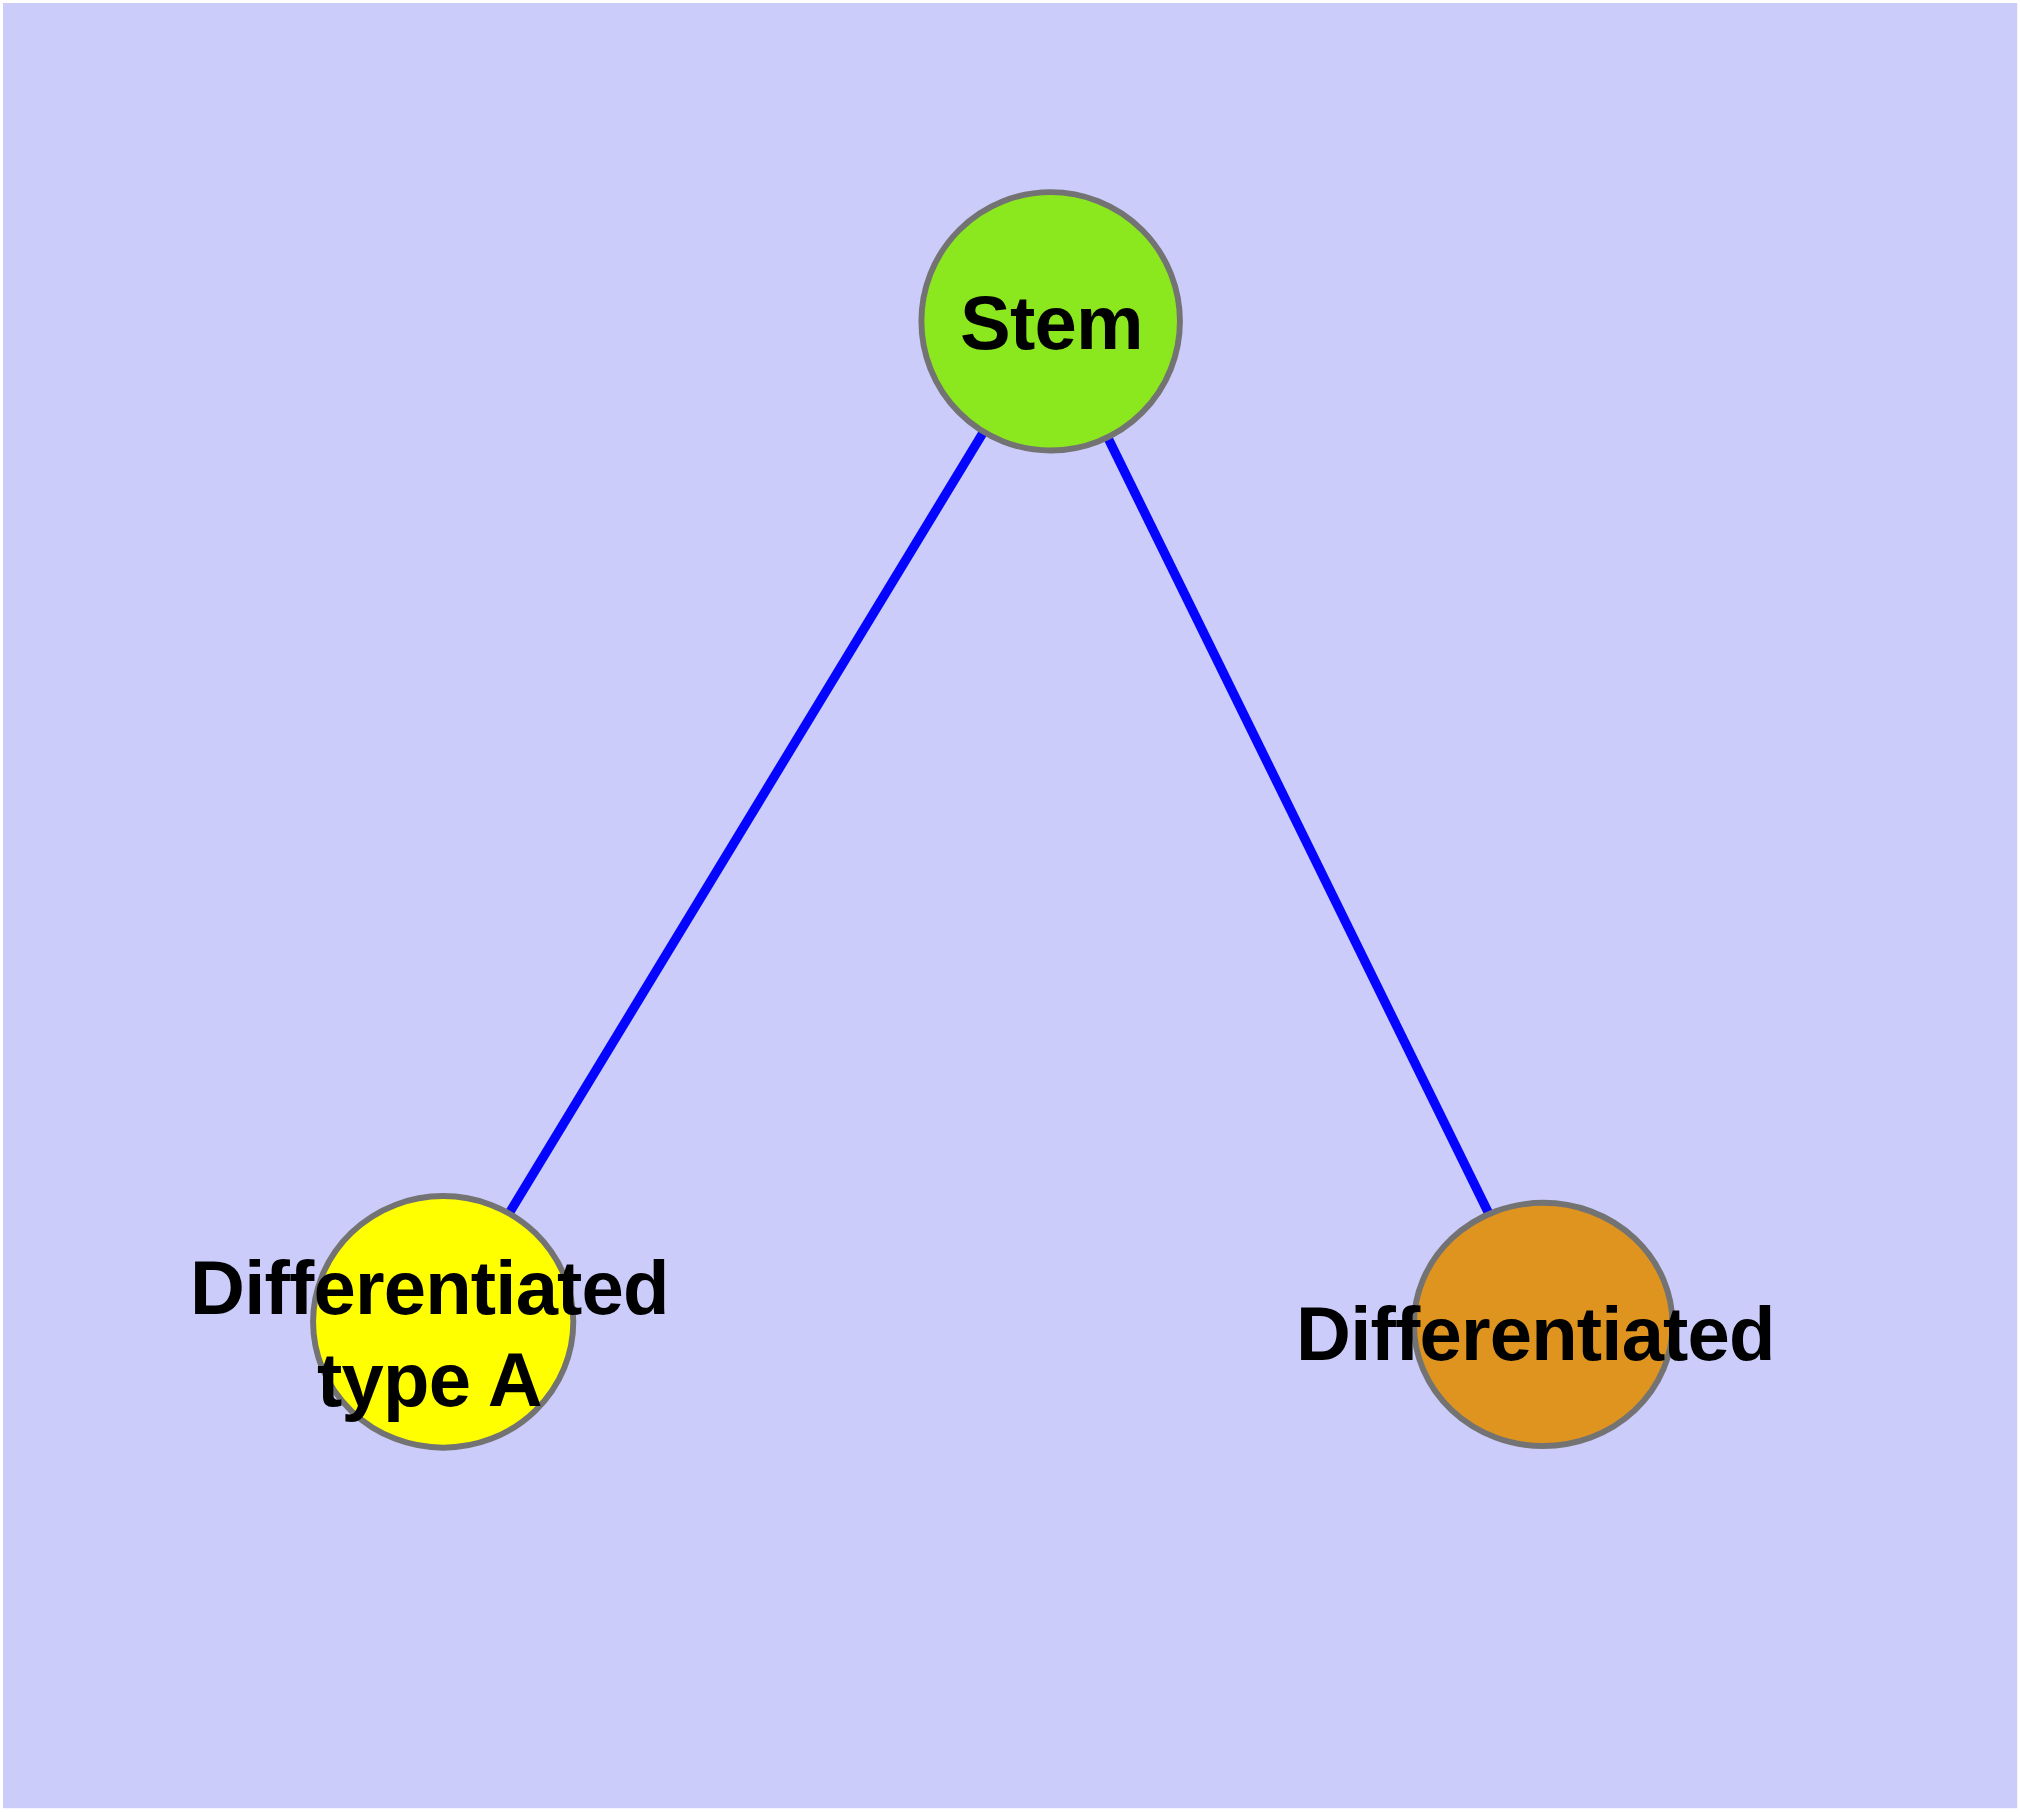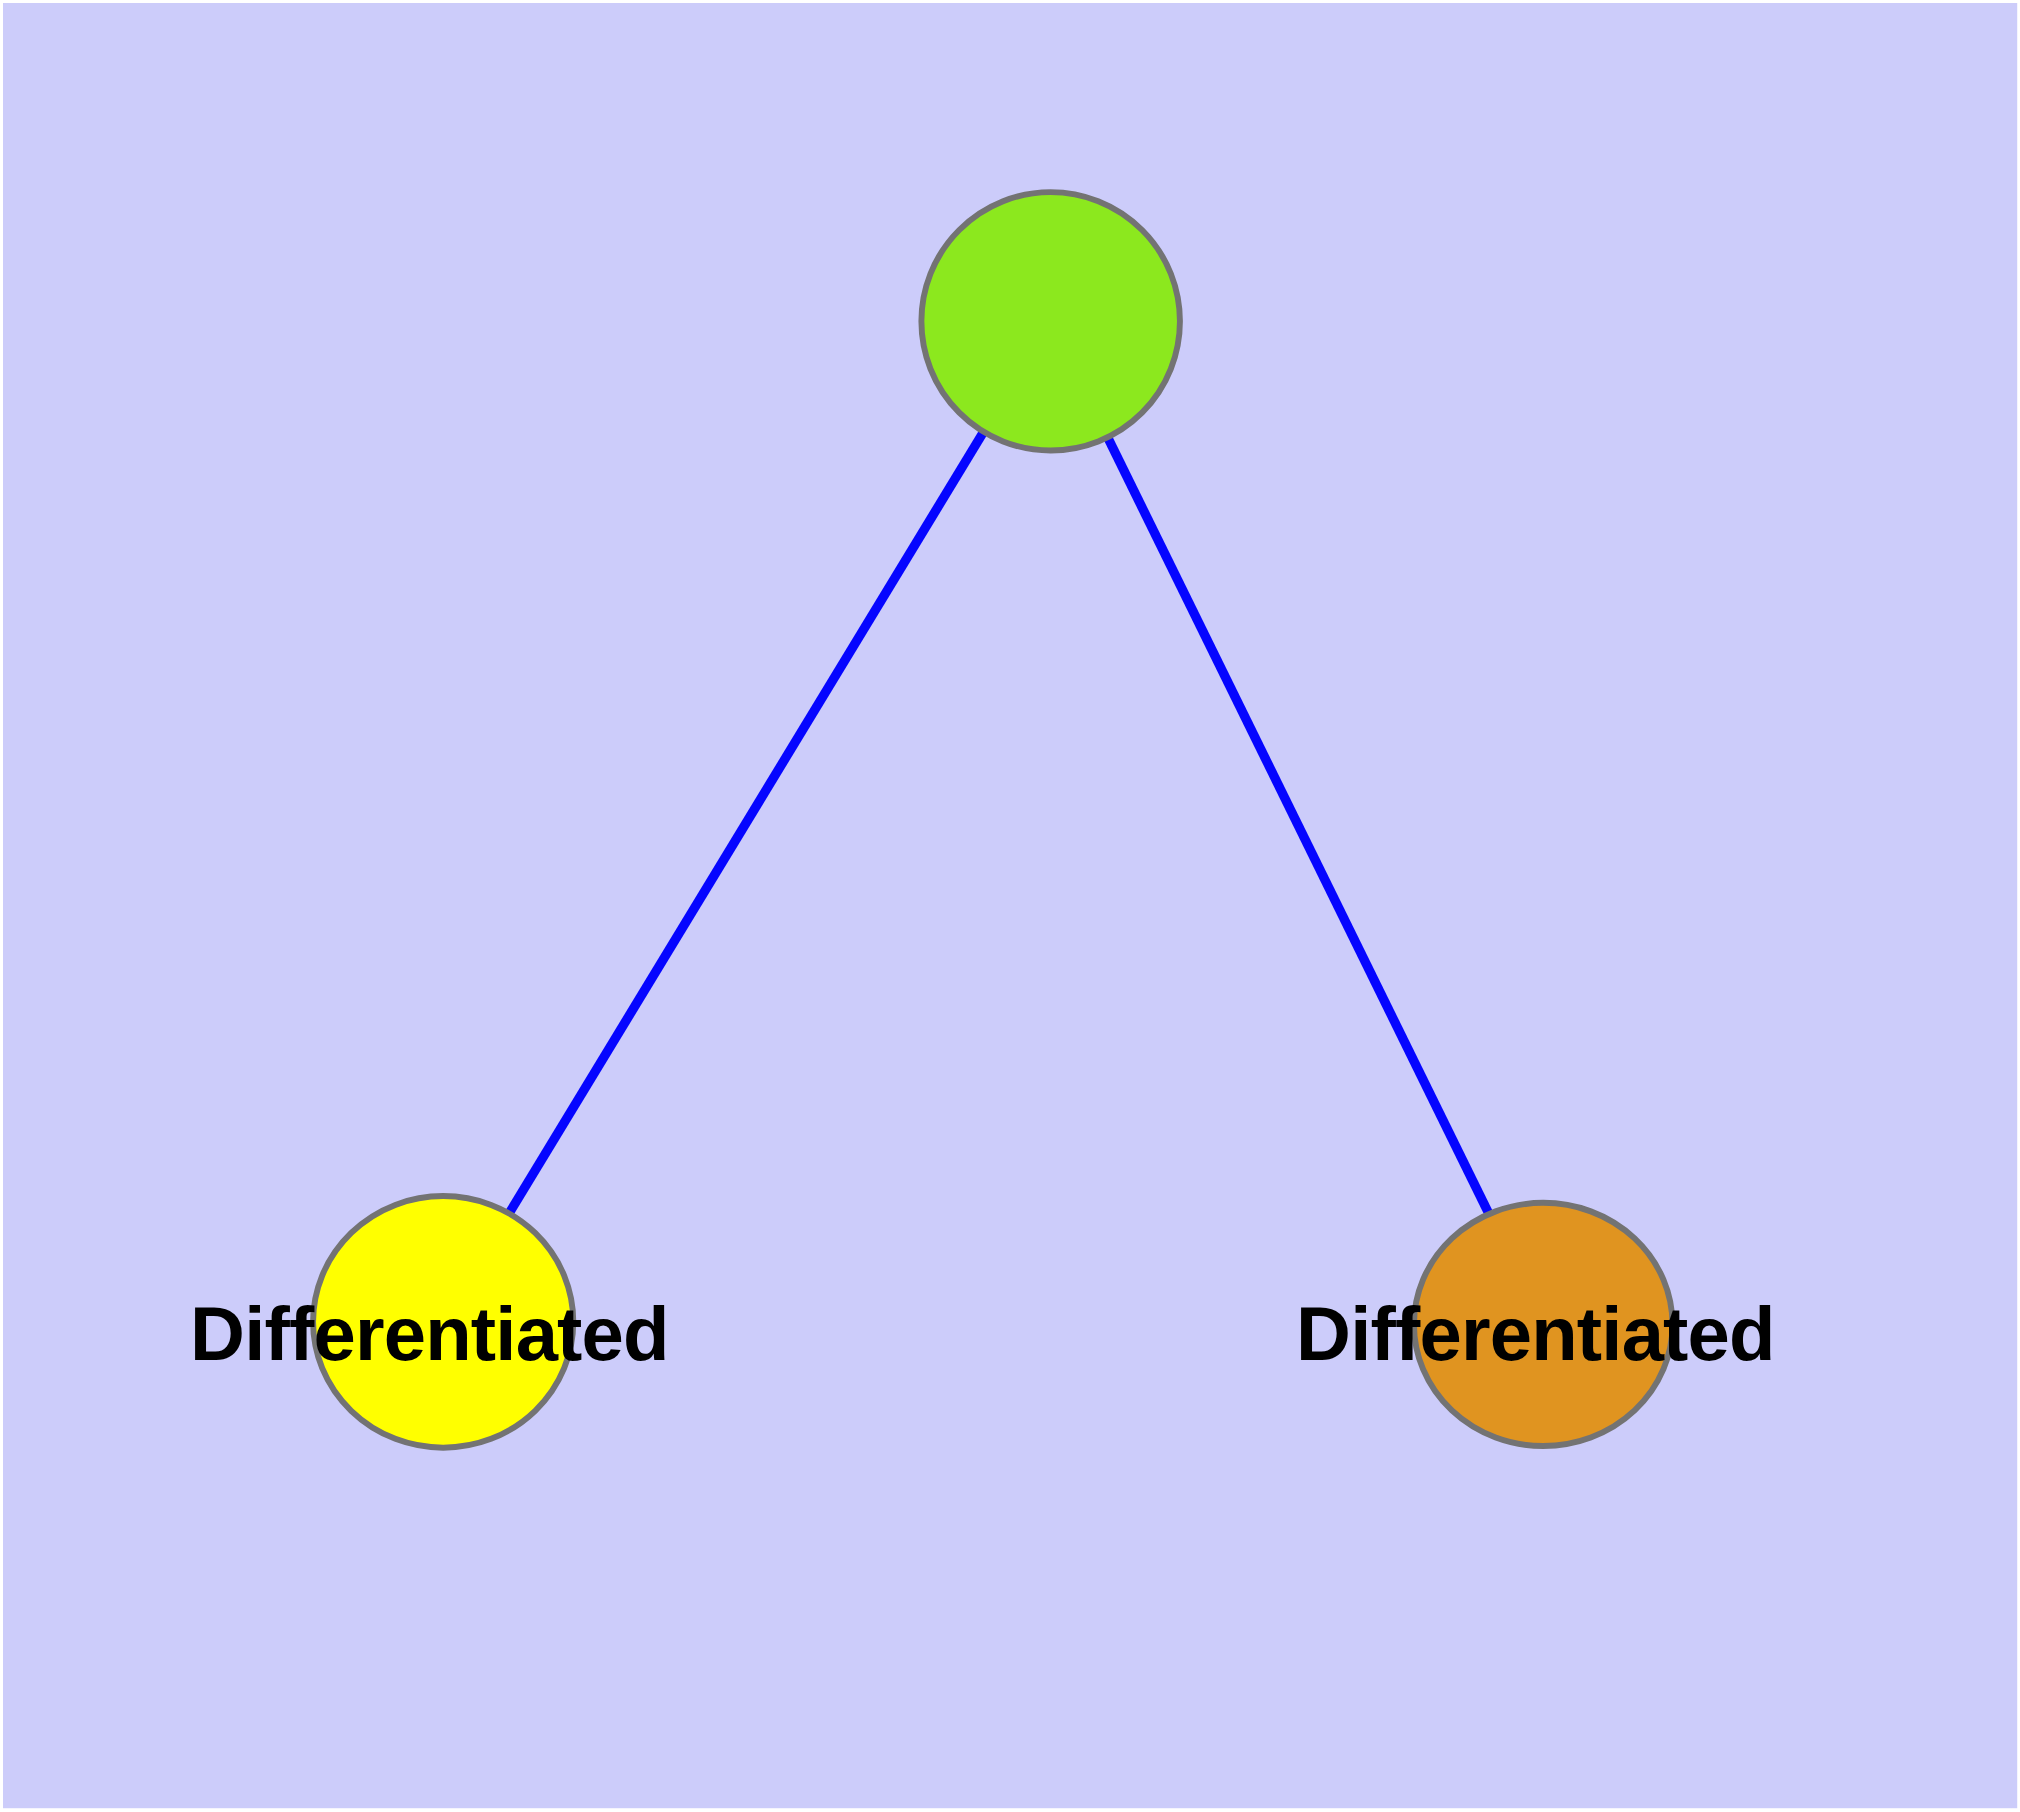--- a/index.html
+++ b/index.html
@@ -55,23 +55,27 @@
       <rect x="0" y="0" width="2384" height="2138" fill="#CCCCFA"></rect>
 
       <line x1="1240" y1="377" x2="521" y2="1562" stroke-width="11" stroke="#0505FF"></line>
       <line x1="1240" y1="377" x2="1823" y2="1565" stroke-width="11" stroke="#0505FF"></line>
 
       <circle cx="1240" cy="377" r="153" stroke="#737373" stroke-width="7" fill="#8CE81E"></circle>
       <ellipse cx="521" cy="1562" rx="154" ry="149" stroke="#737373" stroke-width="7" fill="#FFFF00"></ellipse>
       <ellipse cx="1823" cy="1565" rx="153" ry="144" stroke="#737373" stroke-width="7" fill="#E09420"></ellipse>
     </svg>
 
+    <div class="node-label" id="label-stem">
+      <span class="line">Stem</span>
+    </div>
 
     <div class="node-label" id="label-type-a">
       <span class="line">Differentiated</span>
+      <span class="line">type A</span>
     </div>
 
     <div class="node-label" id="label-type-b">
       <span class="line">Differentiated</span>
     </div>
   </div>
 </div>
 
 
 </body></html>

